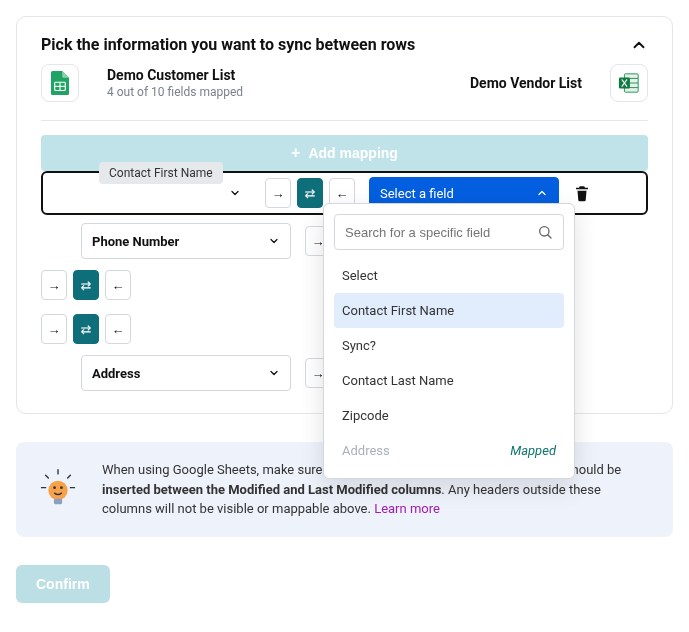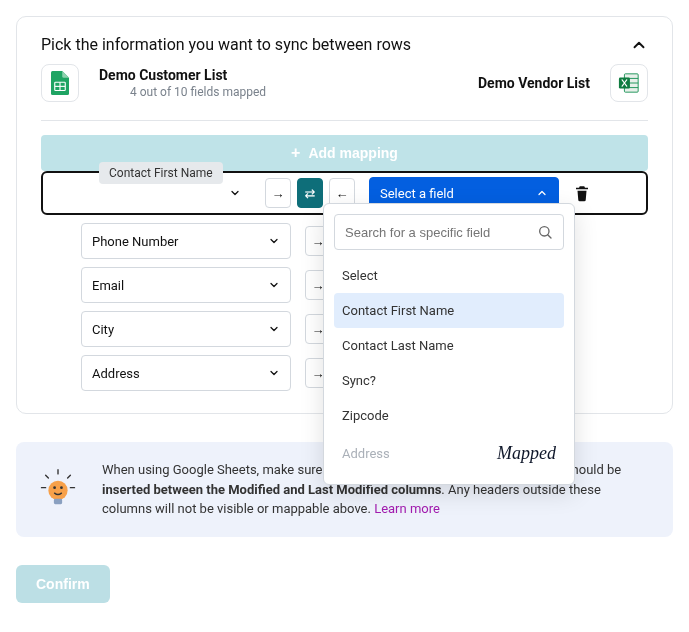--- a/index.html
+++ b/index.html
@@ -1,40 +1,40 @@
 <!DOCTYPE html>
 <html><head>
 <meta charset="utf-8">
 <style>
   * { box-sizing: border-box; margin: 0; padding: 0; }
   body { font-family: -apple-system, BlinkMacSystemFont, "Segoe UI", Roboto, Arial, sans-serif; background: #fff; width: 689px; padding: 16px; color: #111; }
 
   .card { border: 1px solid #e2e5e9; border-radius: 10px; padding: 18px 24px 14px 24px; }
 
   .header-row { display: flex; align-items: center; justify-content: space-between; margin-bottom: 8px; }
-  .title { font-size: 16px; font-weight: 400; }
+  .title { font-size: 16px; font-weight: 700; }
   .chev { width: 18px; height: 18px; }
 
   .sources { display: flex; justify-content: space-between; align-items: flex-start; margin-top: 10px; }
-  .source { display: flex; gap: 20px; align-items: center; }
+  .source { display: flex; gap: 28px; align-items: center; }
   .source.right { flex-direction: row-reverse; text-align: left; }
   .icon-box { width: 38px; height: 38px; border: 1px solid #e2e5e9; border-radius: 8px; display: flex; align-items: center; justify-content: center; background: #fff; }
   .sheets-svg { width: 20px; height: 24px; }
   .excel-svg { width: 22px; height: 22px; }
   .source-title { font-weight: 700; font-size: 14px; }
-  .source-sub { font-size: 12px; color: #7a828c; margin-top: 2px; margin-left: 31px; }
+  .source-sub { font-size: 12px; color: #7a828c; margin-top: 2px; }
 
   .divider { height: 1px; background: #e2e5e9; margin: 18px 0 14px 0; }
 
   .add-mapping { background: #bfe3e8; color: #fff; border: none; border-radius: 4px; height: 36px; width: 100%; display: flex; align-items: center; justify-content: center; gap: 8px; font-size: 14px; font-weight: 600; cursor: pointer; }
   .add-mapping .plus { font-size: 16px; line-height: 1; }
 
   .table { position: relative; }
   .row { display: flex; align-items: center; gap: 14px; height: 36px; margin-bottom: 8px; }
-  .field-select { flex: 0 0 210px; height: 36px; border: 1px solid #d3d8de; border-radius: 4px; padding: 16px 10px; display: flex; align-items: center; justify-content: space-between; font-size: 13px; background: #fff; }
+  .field-select { flex: 0 0 210px; height: 36px; border: 1px solid #d3d8de; border-radius: 4px; padding: 16px 10px; display: flex; align-items: center; justify-content: space-between; font-size: 13px; background: #fff; font-weight: bold; }
   .field-select .chev-down { width: 12px; height: 12px; }
 
   .sync-group { display: flex; gap: 6px; }
   .sync-btn { width: 26px; height: 30px; border: 1px solid #d3d8de; border-radius: 4px; background: #fff; display: flex; align-items: center; justify-content: center; font-size: 13px; color: #111; }
   .sync-btn.mid { background: #0e6e79; color: #fff; border-color: #0e6e79; }
 
   .right-select { flex: 0 0 190px; height: 32px; border: 1px solid #d3d8de; border-radius: 4px; padding: 0 10px; display: flex; align-items: center; justify-content: space-between; font-size: 13px; background: #fff; }
   .right-select.primary { background: #035fe0; color: #fff; border-color: #035fe0; border-radius: 4px; }
   .right-select .chev-down { width: 12px; height: 12px; }
 
@@ -46,21 +46,21 @@
 
   .tooltip { position: absolute; left: 56px; top: -11px; background: #e6e9ec; border-radius: 4px; padding: 4px 10px; font-size: 12px; color: #333; white-space: nowrap; z-index: 3; }
 
   .dropdown { position: absolute; right: -16px; top: 26px; width: 252px; background: #fff; border: 1px solid #d3d8de; border-radius: 6px; box-shadow: 0 8px 24px rgba(0,0,0,0.12); padding: 10px; z-index: 5; }
   .search { display: flex; align-items: center; border: 1px solid #d3d8de; border-radius: 4px; height: 36px; padding: 0 10px; margin-bottom: 8px; }
   .search input { border: none; outline: none; flex: 1; font-size: 13px; }
   .mag { width: 16px; height: 16px; }
   .opt { padding: 10px 8px; font-size: 13px; color: #333; border-radius: 4px; cursor: pointer; display: flex; justify-content: space-between; align-items: center; }
   .opt.highlight { background: #e1edfd; }
   .opt.disabled { color: #aab0b8; cursor: default; }
-  .opt .mapped { font-style: italic; color: #0f172a; font-size: 18px; font-family: Liberation Serif, serif; }
+  .opt .mapped { font-style: italic; color: #0f766e; font-size: 13px; }
 
   .info-box { margin-top: 28px; background: #eef2fb; border-radius: 8px; padding: 18px 20px; display: flex; gap: 22px; align-items: center; }
   .bulb-wrap { width: 44px; height: 44px; position: relative; display: flex; align-items: center; justify-content: center; }
   .info-text { font-size: 13px; line-height: 1.5; color: #333; }
   .info-text b { font-weight: 700; }
   .info-text a { color: #a21caf; text-decoration: none; }
 
   .footer { display: flex; justify-content: flex-start; margin-top: 28px; }
   .confirm { background: #bcdfe5; color: #fff; border: none; border-radius: 6px; height: 38px; padding: 0 20px; font-size: 14px; font-weight: 600; cursor: not-allowed; }
 
@@ -158,24 +158,24 @@
                 <line x1="21" y1="21" x2="16" y2="16"></line>
               </svg>
           </div>
           <div class="opt">
               <span>Select</span>
             </div>
           <div class="opt highlight">
               <span>Contact First Name</span>
             </div>
           <div class="opt">
+              <span>Sync?</span>
+            </div>
+          <div class="opt">
               <span>Contact Last Name</span>
-            </div>
-          <div class="opt">
-              <span>Sync?</span>
             </div>
           <div class="opt">
               <span>Zipcode</span>
             </div>
           <div class="opt disabled">
             <span>Address</span>
             <span class="mapped">Mapped</span>
           </div>
         </div>
       </div>
@@ -199,46 +199,34 @@
         <div class="sync-btn mid">
             <span class="arrow">⇄</span>
           </div>
         <div class="sync-btn">
             <span class="arrow">←</span>
           </div>
       </div>
     </div>
 
     <div class="row">
-      <div class="field-select" style="margin-left: 40px;">
-        <span>Email</span>
-        <svg class="chev-down" viewBox="0 0 24 24" fill="none" stroke="#111" stroke-width="2.5" stroke-linecap="round" stroke-linejoin="round">
-            <polyline points="6 9 12 15 18 9"></polyline>
-          </svg>
-      </div>
-      <div class="sync-group">
-        <div class="sync-btn">
-            <span class="arrow">→</span>
-          </div>
-        <div class="sync-btn mid">
-            <span class="arrow">⇄</span>
-          </div>
-        <div class="sync-btn">
-            <span class="arrow">←</span>
-          </div>
-      </div>
-    </div>
-
-    <div class="row">
-      <div class="field-select" style="margin-left: 40px;">
-        <span>City</span>
-        <svg class="chev-down" viewBox="0 0 24 24" fill="none" stroke="#111" stroke-width="2.5" stroke-linecap="round" stroke-linejoin="round">
-            <polyline points="6 9 12 15 18 9"></polyline>
-          </svg>
-      </div>
+      <div class="sync-group">
+        <div class="sync-btn">
+            <span class="arrow">→</span>
+          </div>
+        <div class="sync-btn mid">
+            <span class="arrow">⇄</span>
+          </div>
+        <div class="sync-btn">
+            <span class="arrow">←</span>
+          </div>
+      </div>
+    </div>
+
+    <div class="row">
       <div class="sync-group">
         <div class="sync-btn">
             <span class="arrow">→</span>
           </div>
         <div class="sync-btn mid">
             <span class="arrow">⇄</span>
           </div>
         <div class="sync-btn">
             <span class="arrow">←</span>
           </div>

